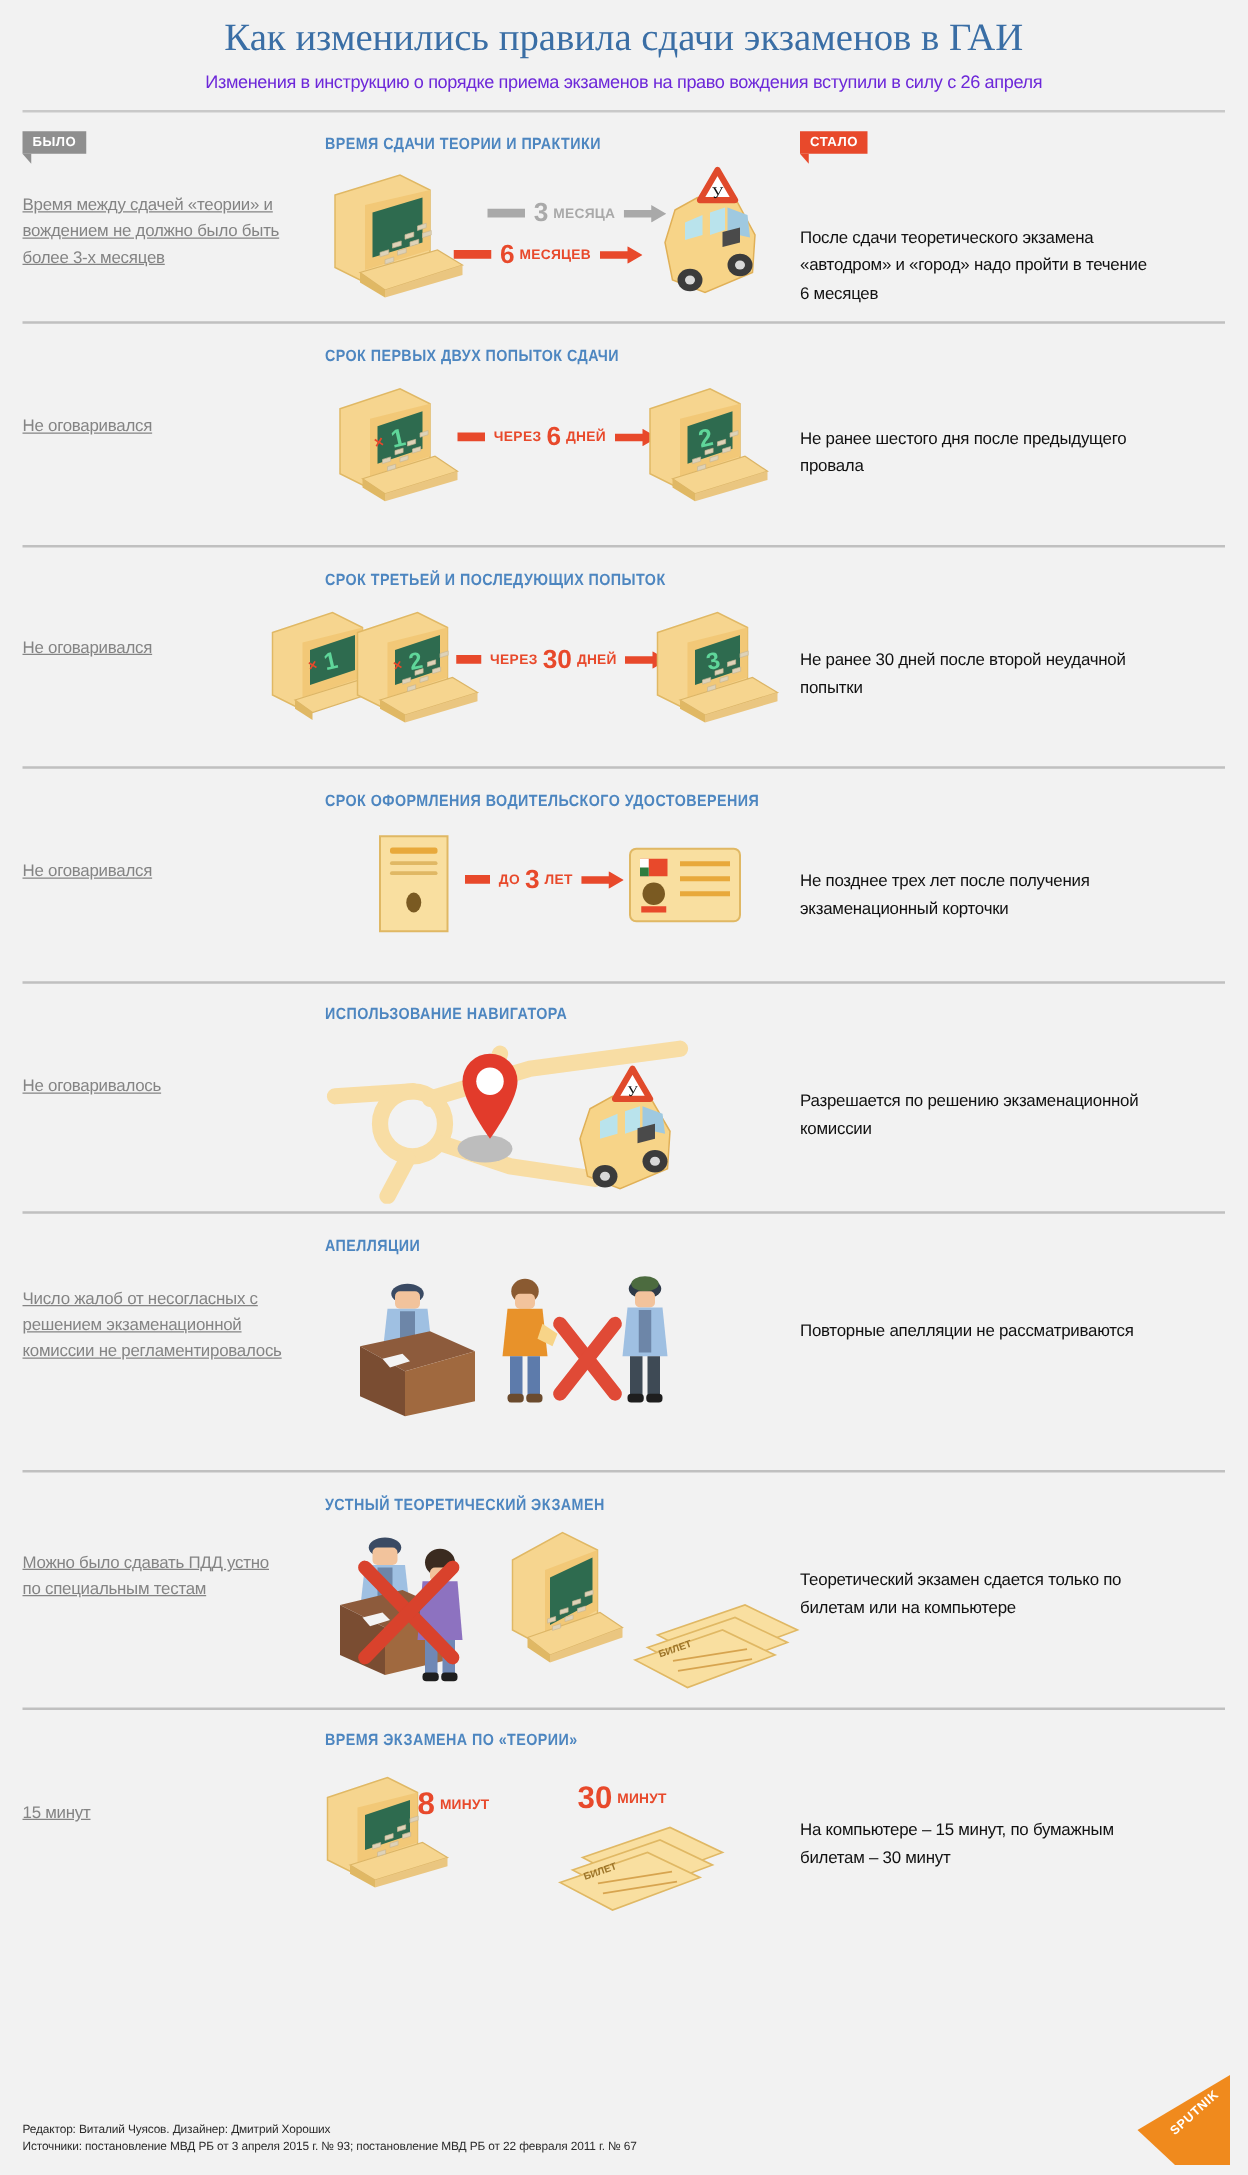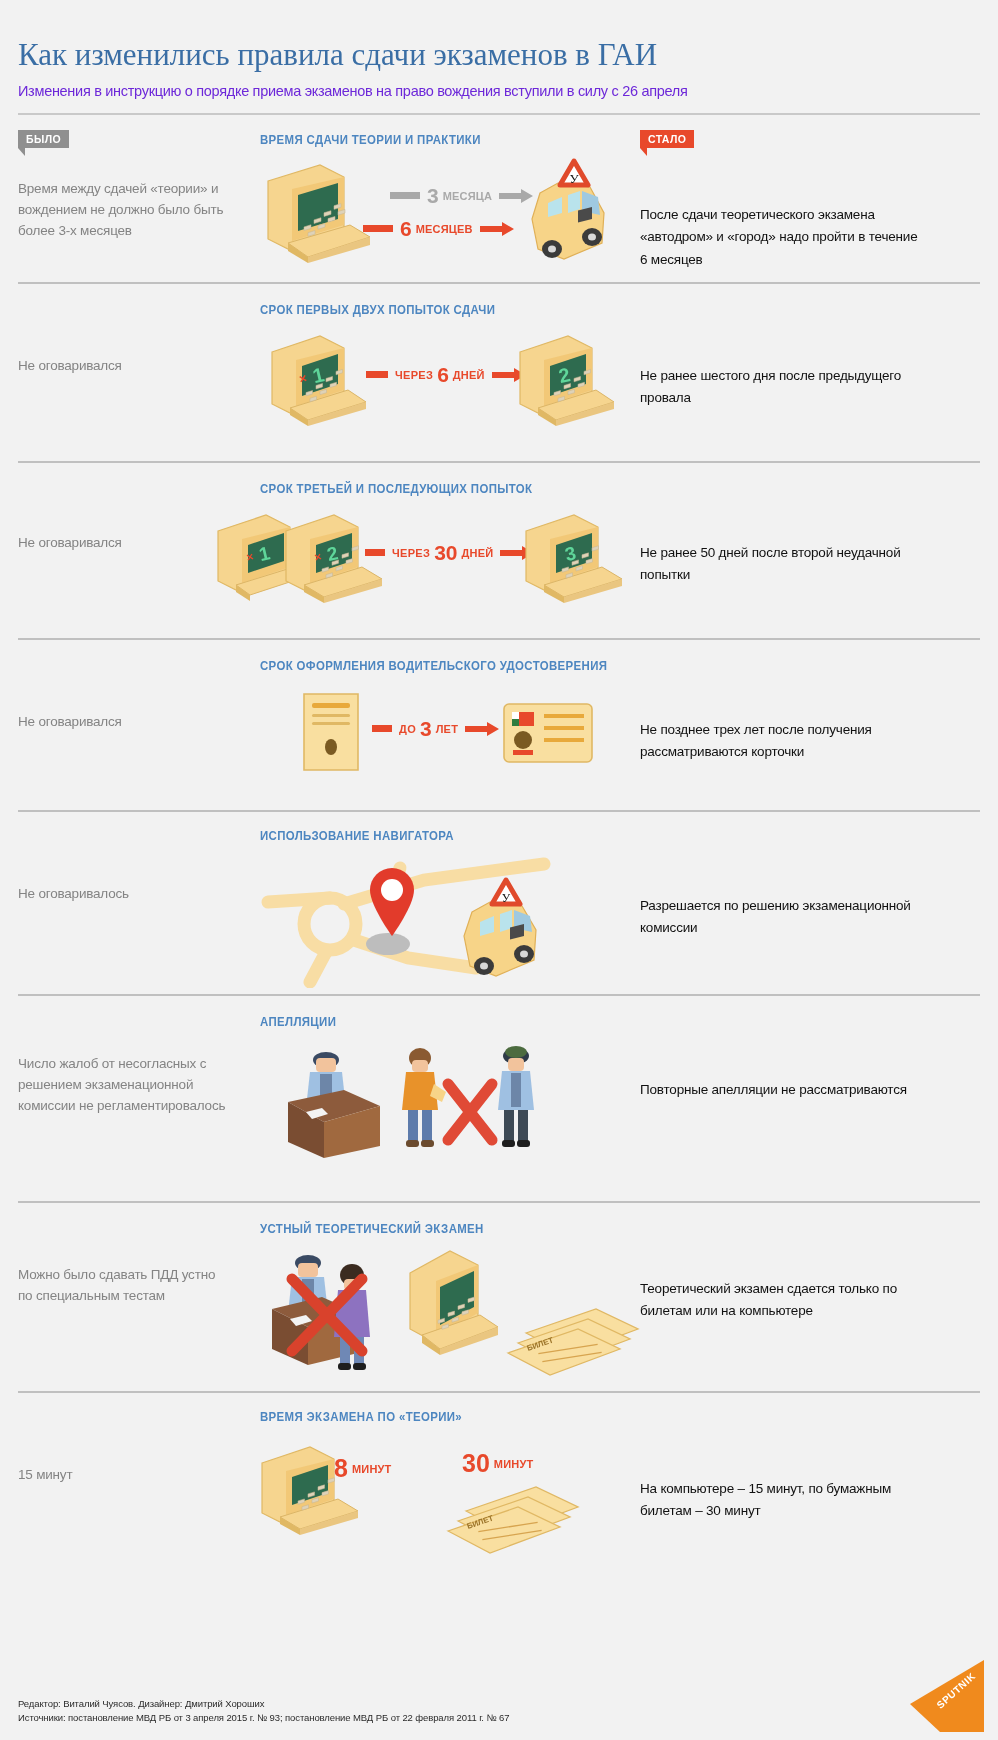--- a/index.html
+++ b/index.html
@@ -7,21 +7,21 @@
     width: 998px;
     height: 1740px;
     background: #f2f2f2;
     font-family: "Liberation Sans", "DejaVu Sans", sans-serif;
     overflow: hidden;
     position: relative;
   }
   .page { position: relative; width: 998px; height: 1740px; background: #f2f2f2; }
 
   
-  .header { padding: 38px 18px 0 18px; }
+  .header { padding: 13px 18px 0 18px; text-align: center; }
   .title {
     font-family: "Liberation Serif", "DejaVu Serif", serif;
     font-size: 31px;
     color: #3a6ea5;
     letter-spacing: 0px;
     line-height: 1.1;
     font-weight: normal;
   }
   .subtitle {
     margin-top: 11px;
@@ -35,20 +35,21 @@
   
   .row { position: relative; width: 998px; }
   .divider { margin: 0 18px; border-top: 2px solid #c0c0c0; }
 
   .left-text {
     position: absolute;
     font-size: 13.5px;
     line-height: 1.55;
     color: #848484;
     letter-spacing: -0.2px;
+    text-decoration: underline;
   }
   .right-text {
     position: absolute;
     font-size: 13.5px;
     line-height: 1.65;
     color: #111;
     letter-spacing: -0.2px;
     margin-top: 25px;
   }
   .sec-title {
@@ -261,21 +262,21 @@
           <rect x="68" y="73" width="6.5" height="3.4" transform="skewY(-17)"></rect>
         </g>
       </svg>
     </div>
   </div>
   <div class="divider"></div>
 
   <div class="row" style="height:175px">
     <div class="sec-title" style="left:260px; top:18px;">СРОК ТРЕТЬЕЙ И ПОСЛЕДУЮЩИХ ПОПЫТОК</div>
     <div class="left-text" style="left:18px; top:70px; width:215px;">Не оговаривался</div>
-    <div class="right-text" style="left:640px; top:54px; width:290px;">Не ранее 50 дней после второй неудачной попытки</div>
+    <div class="right-text" style="left:640px; top:54px; width:290px;">Не ранее 30 дней после второй неудачной попытки</div>
 
     <div class="illus" style="left:208px; top:48px;">
       <svg width="108" height="100" viewBox="0 0 108 100">
         <polygon points="10,20 58,4 82,16 82,66 34,82 10,70" fill="#f6d58f" stroke="#e0b864" stroke-width="1.2"></polygon>
         <polygon points="34,28 34,72 82,56 82,16" fill="#f2c877"></polygon>
         <polygon points="40,34 76,22 76,50 40,62" fill="#2e6b4f"></polygon>
         <text x="58" y="49" font-family="Liberation Sans, sans-serif" font-size="19" font-weight="bold" text-anchor="middle" fill="#5fd69a" transform="rotate(-13 58 49)">1</text>
         <text x="43" y="50" font-family="Liberation Sans, sans-serif" font-size="12" font-weight="bold" text-anchor="middle" fill="#e8492b" transform="rotate(-13 43 50)">×</text>
         <polygon points="28,74 86,56 100,65 42,84" fill="#f6d58f" stroke="#dcb566" stroke-width="1"></polygon>
         <polygon points="28,74 28,81 42,90 42,84" fill="#e0b864"></polygon>
@@ -334,21 +335,21 @@
           <rect x="70" y="71" width="6.5" height="3.4" transform="skewY(-17)"></rect>
         </g>
       </svg>
     </div>
   </div>
   <div class="divider"></div>
 
   <div class="row" style="height:170px">
     <div class="sec-title" style="left:260px; top:18px;">СРОК ОФОРМЛЕНИЯ ВОДИТЕЛЬСКОГО УДОСТОВЕРЕНИЯ</div>
     <div class="left-text" style="left:18px; top:72px; width:215px;">Не оговаривался</div>
-    <div class="right-text" style="left:640px; top:54px; width:280px;">Не позднее трех лет после получения рассматриваются корточки</div>
+    <div class="right-text" style="left:640px; top:54px; width:280px;">Не позднее трех лет после получения экзаменационный корточки</div>
 
     <div class="illus" style="left:300px; top:50px;">
       <svg width="62" height="84" viewBox="0 0 62 84">
         <polygon points="4,4 58,4 58,80 4,80" fill="#f9dfa0" stroke="#e0b864" stroke-width="1.6"></polygon>
         <rect x="12" y="13" width="38" height="5" rx="2" fill="#e8a93b"></rect>
         <rect x="12" y="24" width="38" height="3" rx="1.5" fill="#e0b864"></rect>
         <rect x="12" y="32" width="38" height="3" rx="1.5" fill="#e0b864"></rect>
         <ellipse cx="31" cy="57" rx="6" ry="8" fill="#7a5a22"></ellipse>
       </svg>
     </div>

